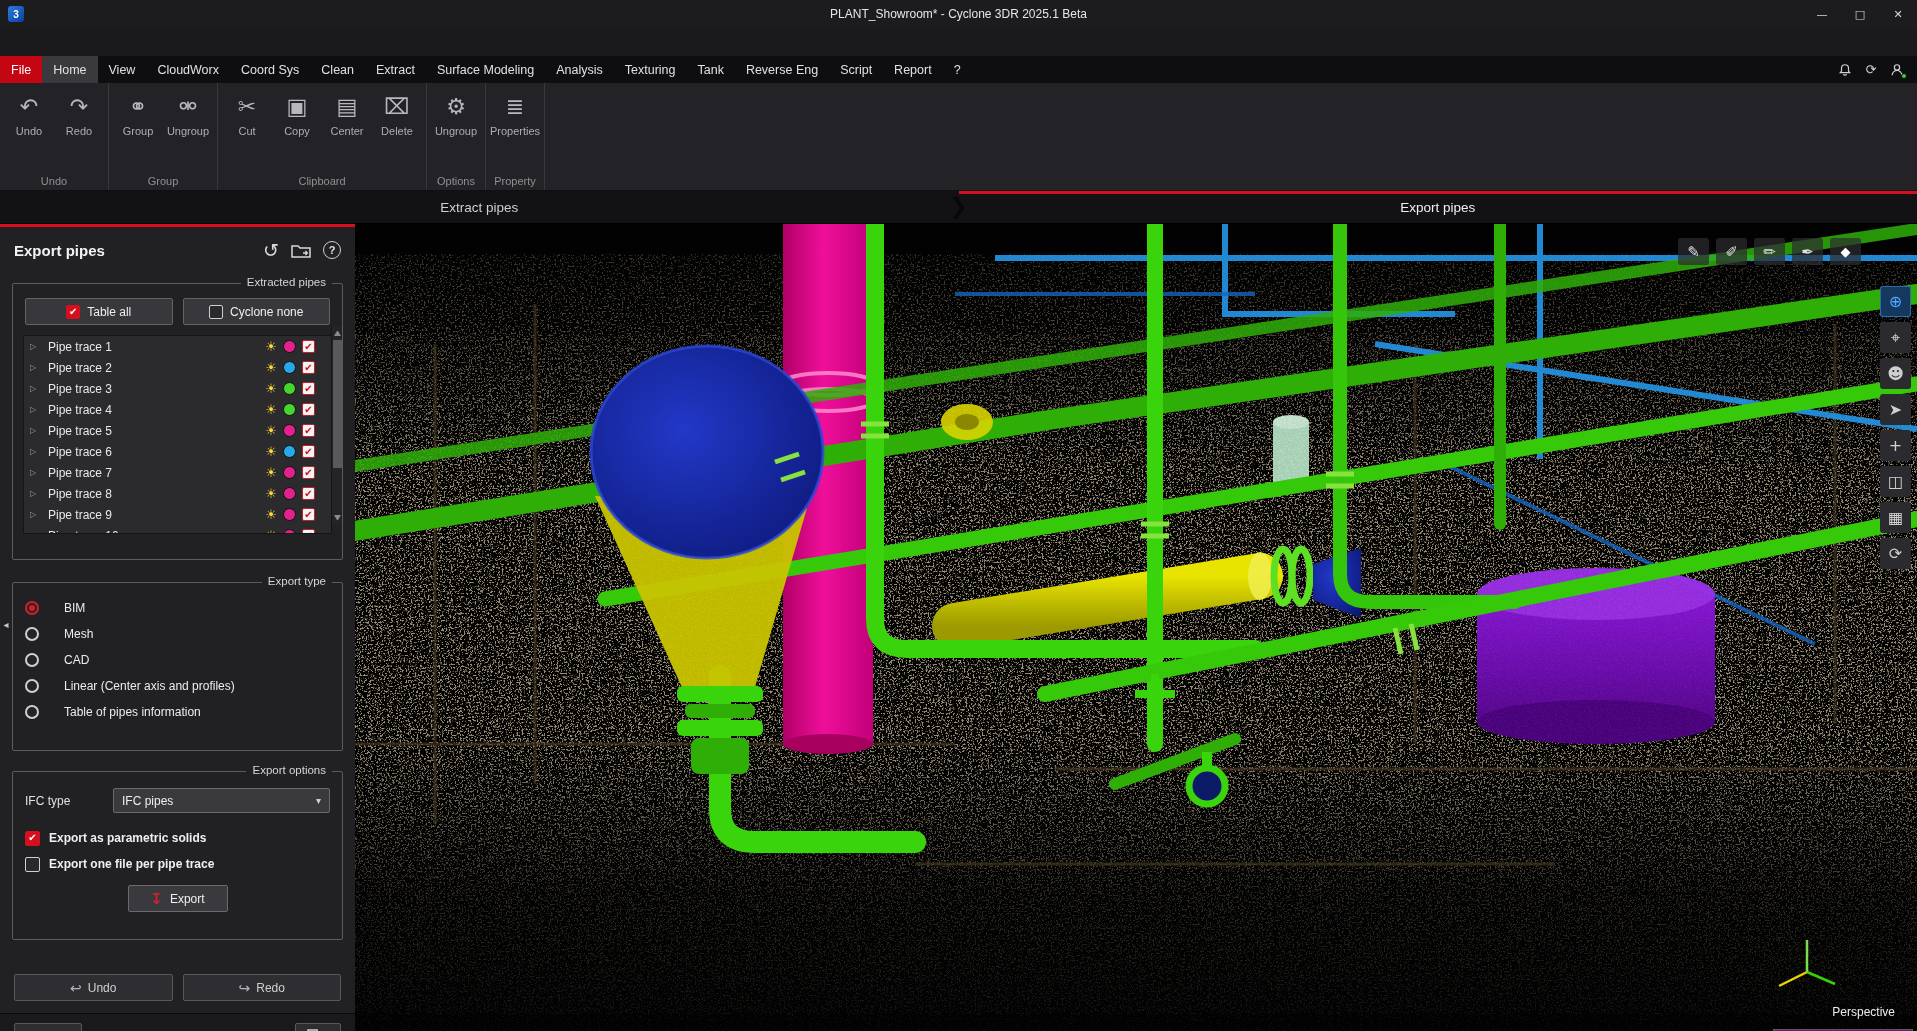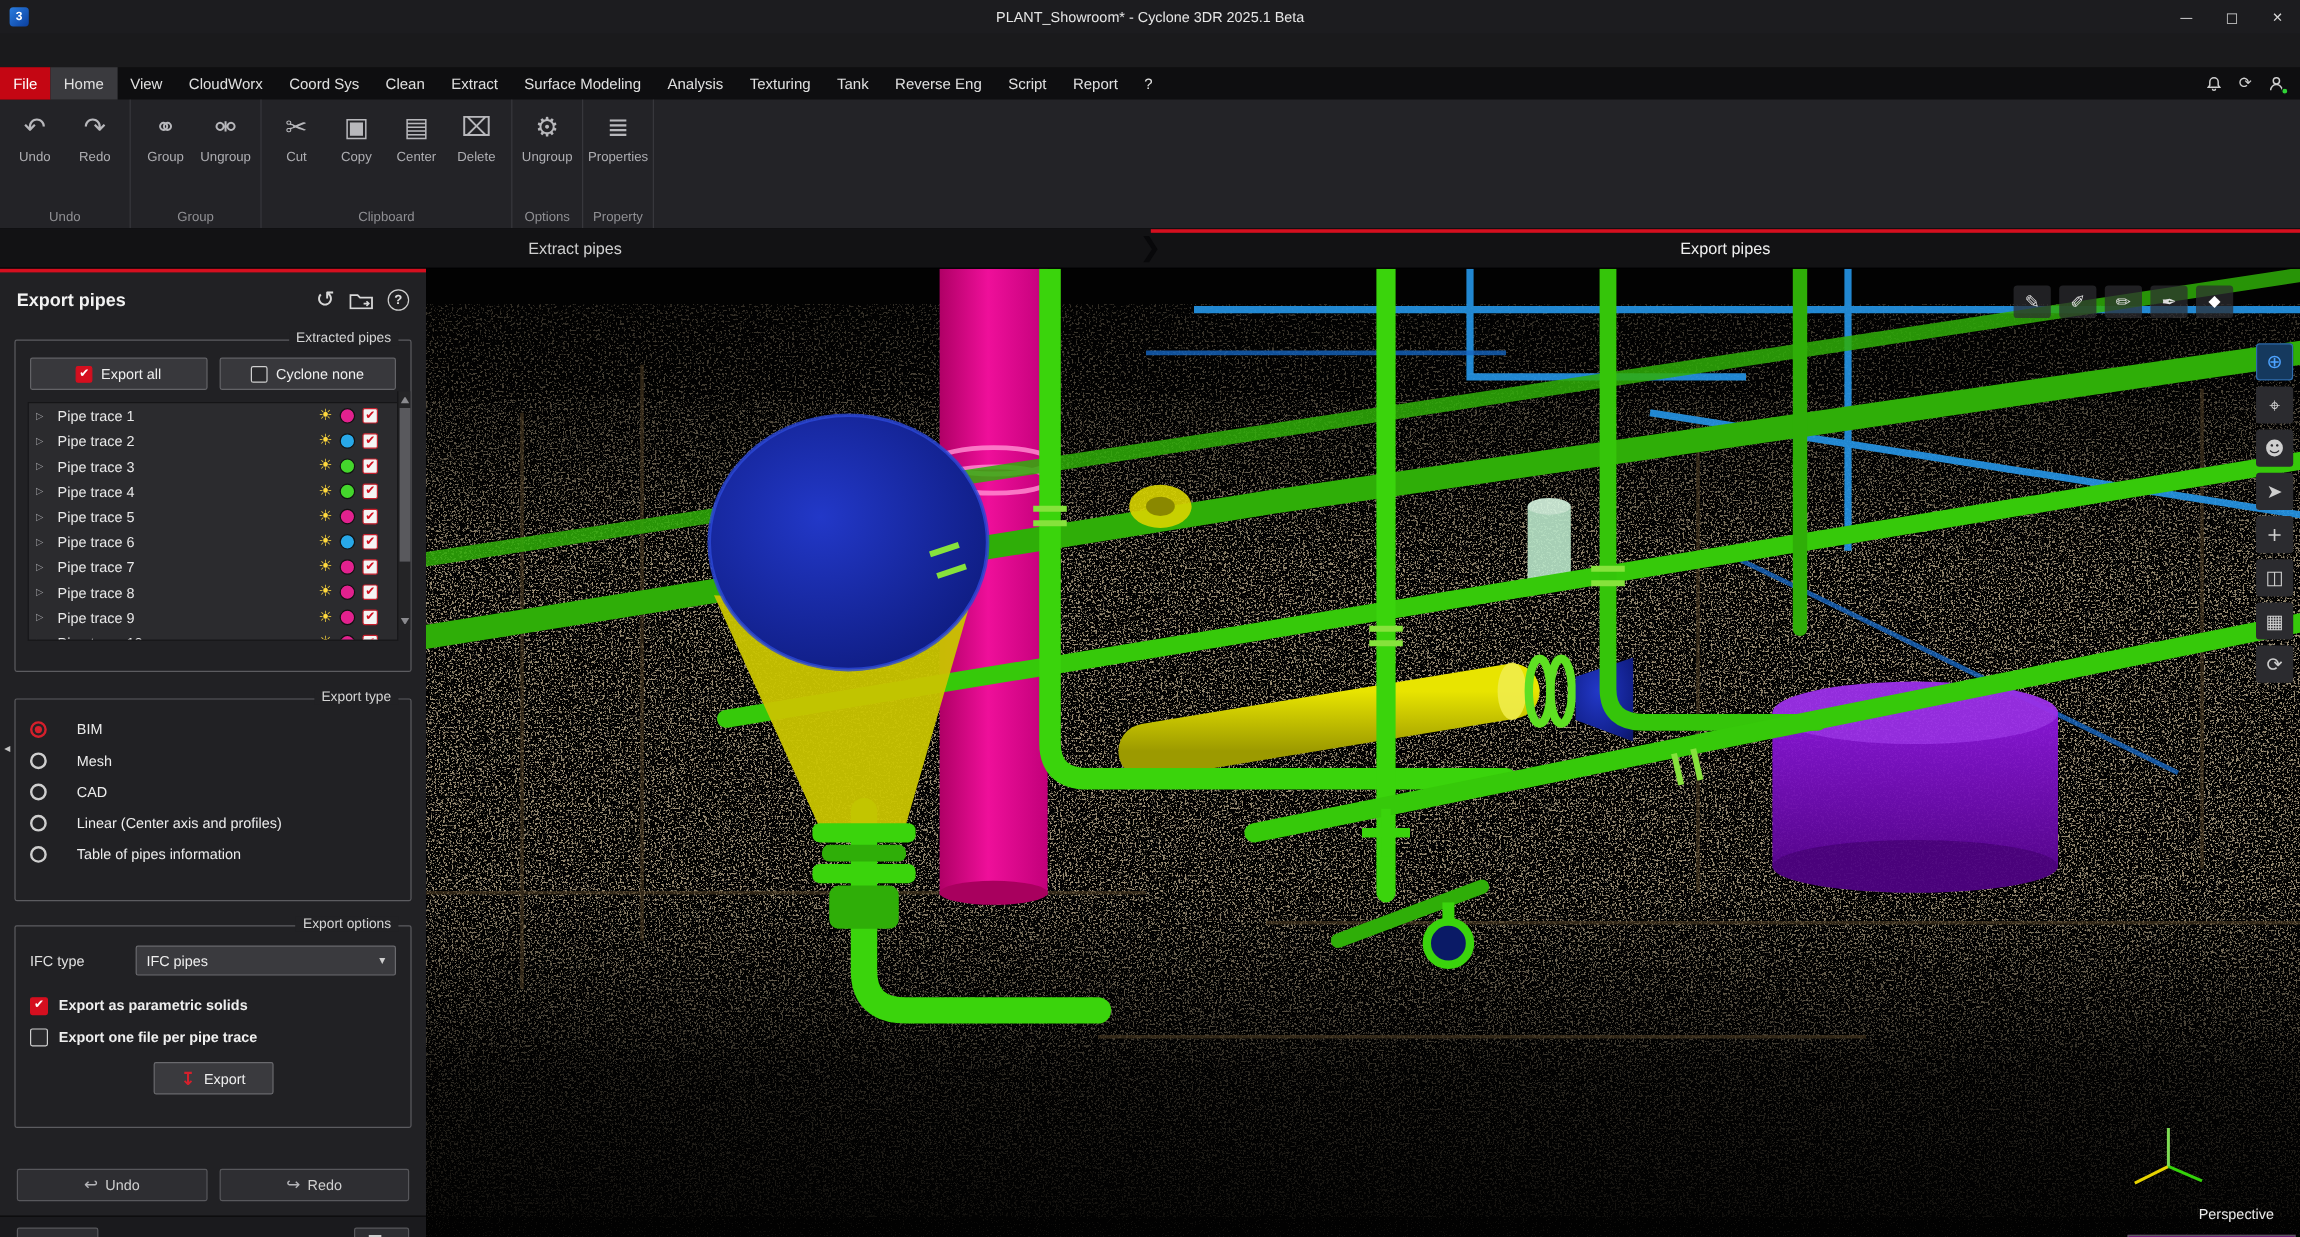--- a/index.html
+++ b/index.html
@@ -335,21 +335,21 @@
           </span>
           <span class="help-circle">?</span>
         </span>
       </div>
 
       <div class="group">
         <span class="group-legend">Extracted pipes</span>
         <div class="exp-btn-row">
           <div class="exp-btn">
             <span class="cb cb-red"></span>
-            <span>Export all</span>
+            <span>Table all</span>
           </div>
           <div class="exp-btn">
             <span class="cb cb-empty"></span>
             <span>Cyclone none</span>
           </div>
         </div>
         <div class="pipe-list">
 
             <div class="pipe-row">
               <span class="expander glyph">▷</span>

